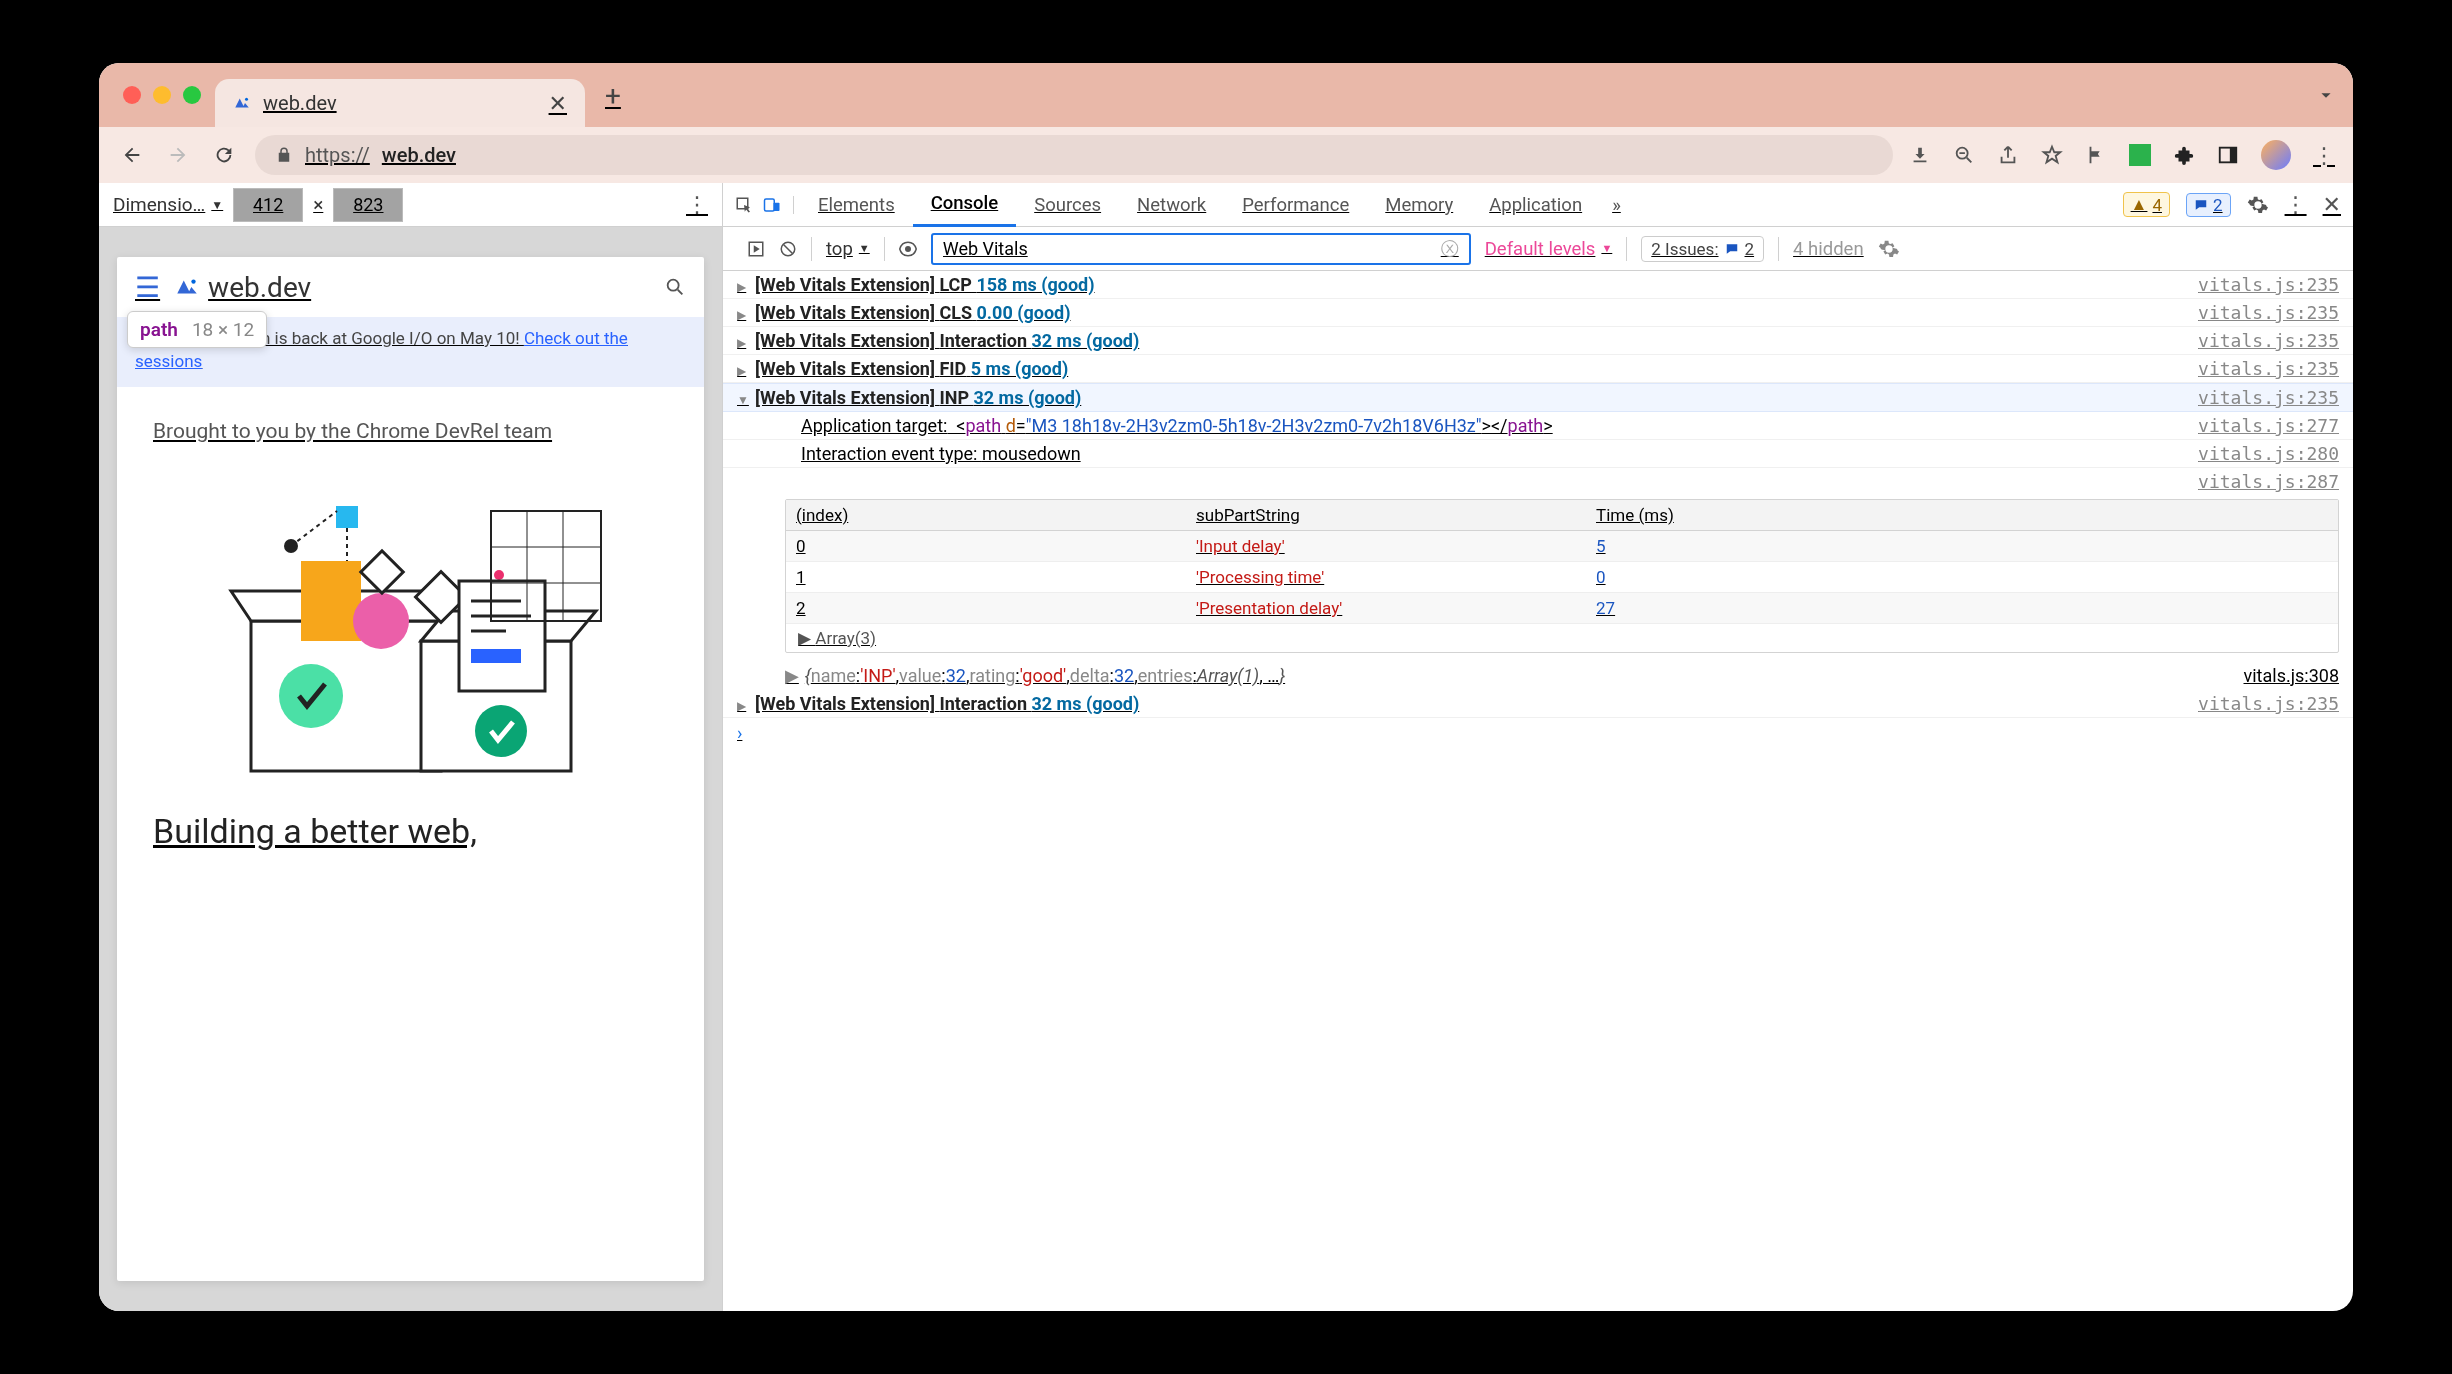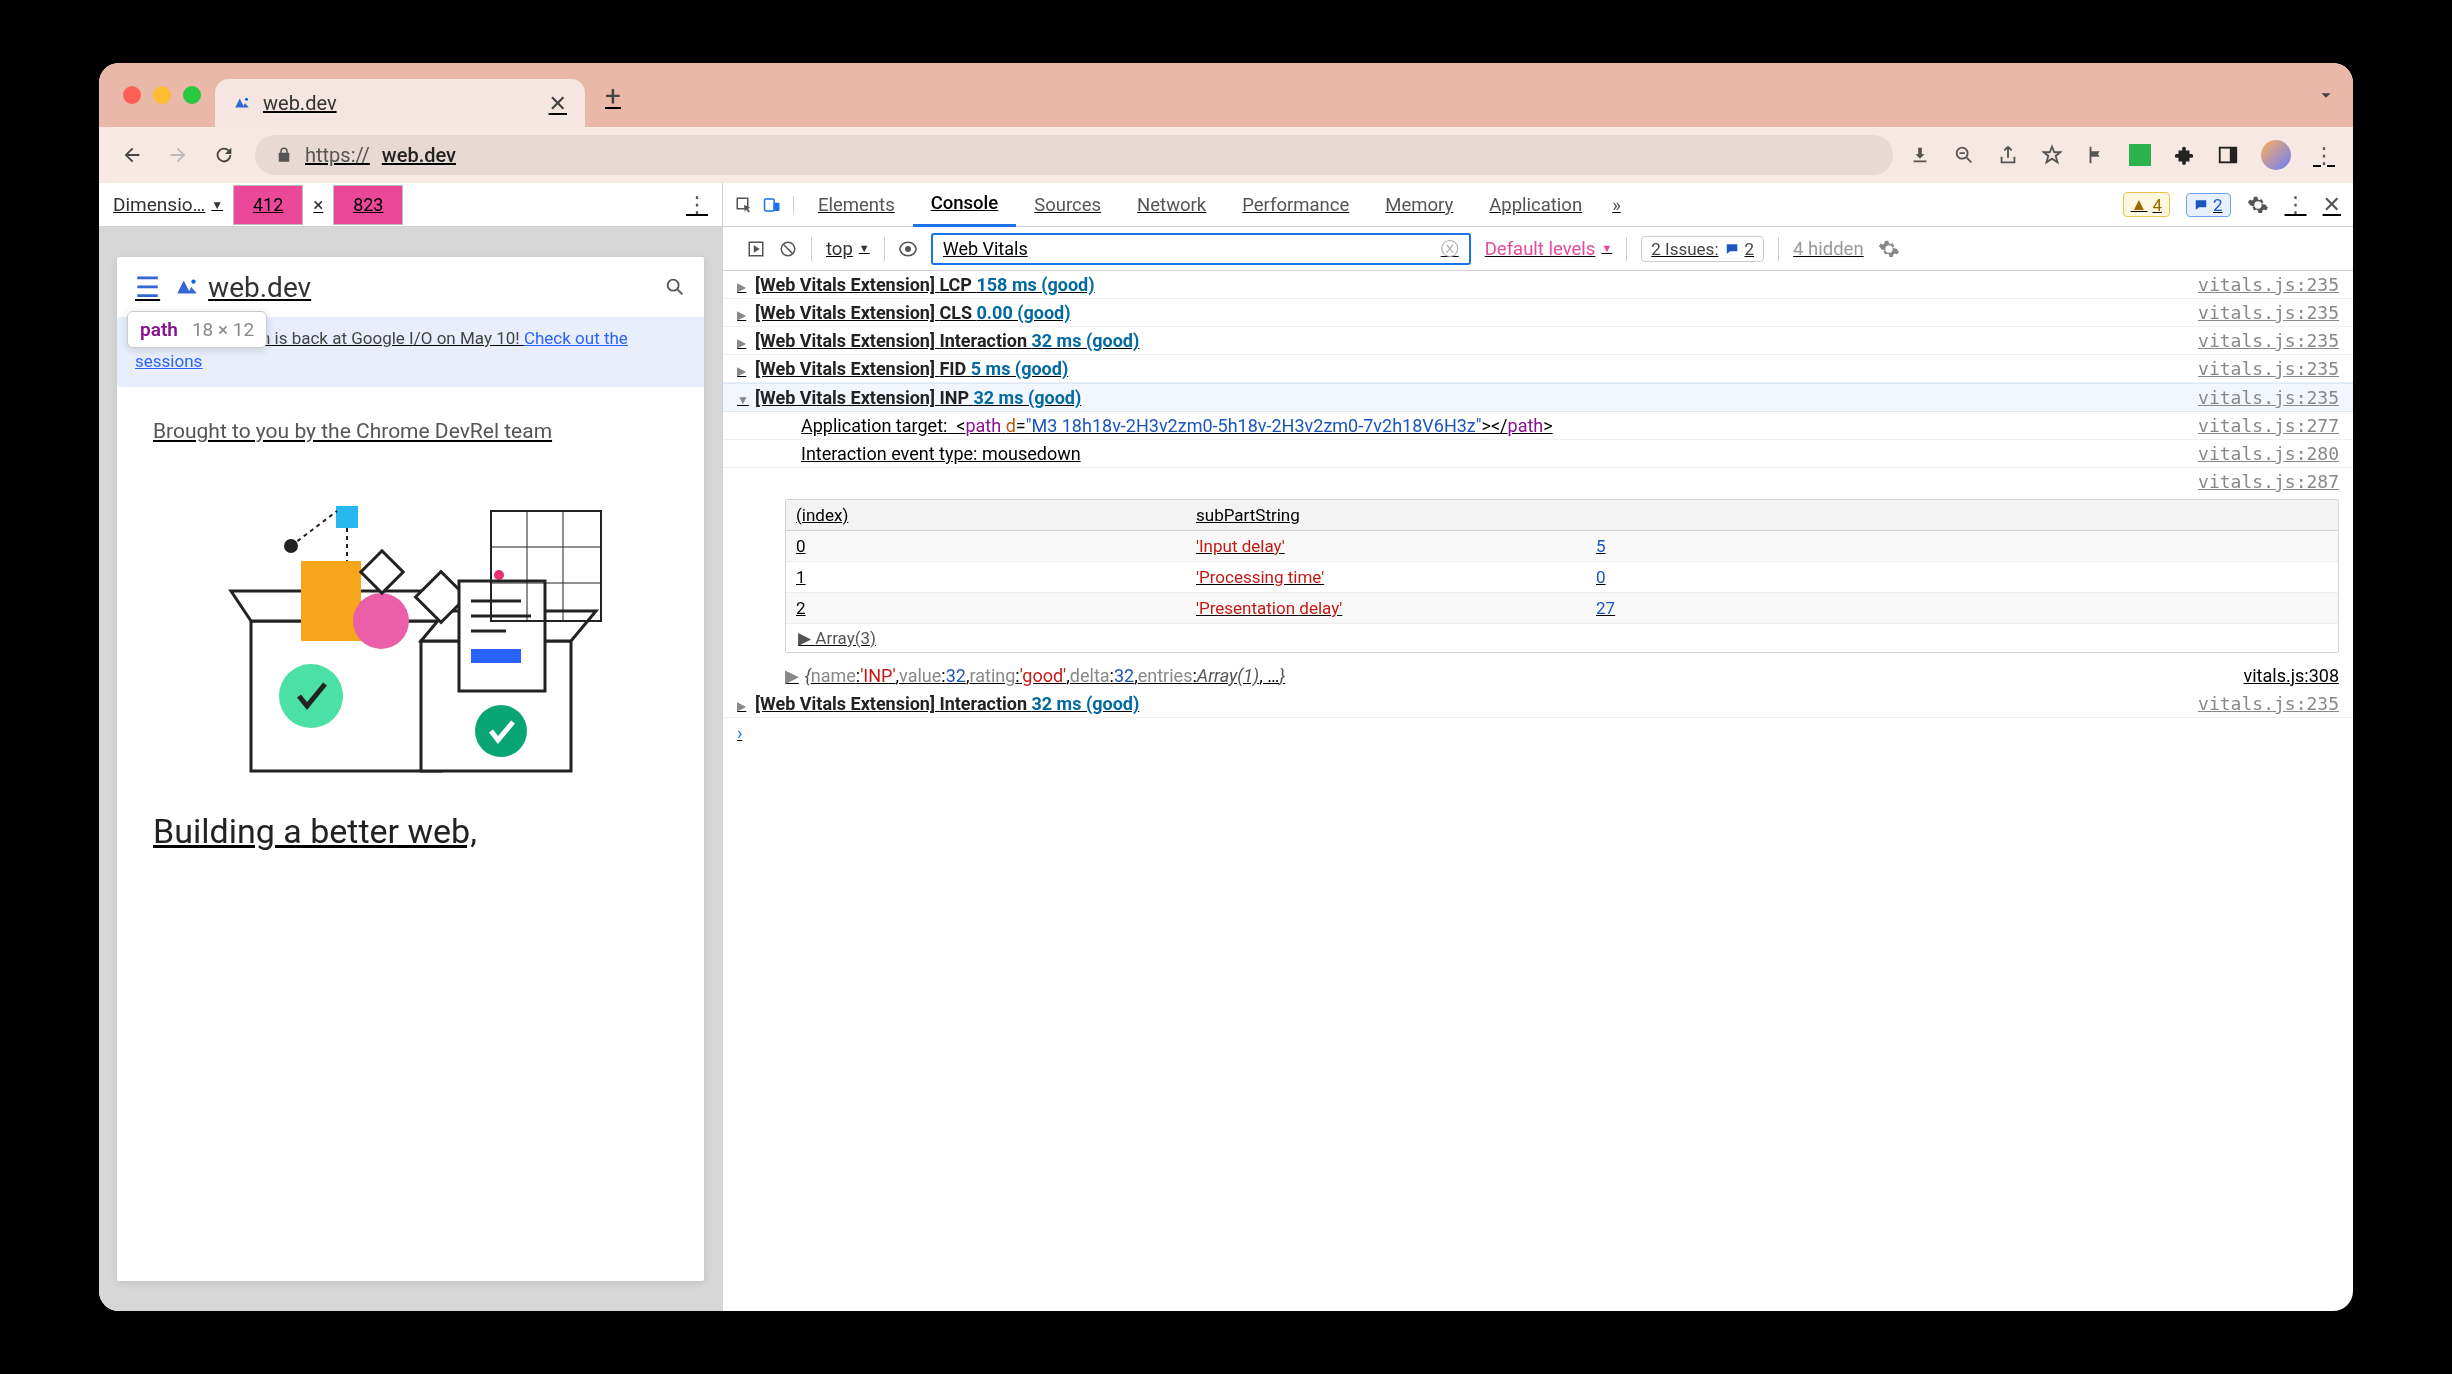--- a/index.html
+++ b/index.html
@@ -25,21 +25,21 @@
 .omni-actions { display:flex; align-items:center; gap:22px; color:#555; }
 .omni-actions .sq-green { width:22px; height:22px; background:#2bb24c; }
 .avatar { width:30px; height:30px; border-radius:50%; background:linear-gradient(135deg,#ffb15c,#6a7bff); }
 
 
 .main { flex:1; display:flex; overflow:hidden; }
 .left { width:624px; display:flex; flex-direction:column; border-right:1px solid #d0d0d0; }
 .dims-bar { height:44px; border-bottom:1px solid #d0d0d0; display:flex; align-items:center; padding:11px 14px; gap:10px; font-size:19px; color:#333; }
 .dims-sel { display:flex; align-items:center; gap:6px; }
 .dims-sel .tri { font-size:12px; }
-.dim-in { width:70px; height:40px; border:1px solid #bbb; background:#ec4899; text-align:center; font-size:18px; }
+.dim-in { width:70px; height:34px; border:1px solid #bbb; background:#a3a3a3; text-align:center; font-size:18px; }
 .dims-bar .spacer { flex:1; }
 .dots-v { font-size:22px; color:#555; }
 
 .device-area { flex:1; background:#d7d7d7; padding:30px 18px; overflow:hidden; }
 .device-frame { background:#fff; width:100%; height:100%; overflow:hidden; border-radius:2px; box-shadow:0 2px 8px rgba(0,0,0,.1); display:flex; flex-direction:column; }
 .dev-header { height:60px; display:flex; align-items:center; padding:0 18px; gap:14px; }
 .dev-header .menu-ico { font-size:28px; color:#3367d6; }
 .dev-logo { display:flex; align-items:center; gap:8px; }
 .dev-logo span:last-child { font-size:28px; color:#333; font-weight:400; }
 .dev-header .search-ico { margin-left:auto; color:#555; font-size:24px; }
@@ -390,20 +390,21 @@
         <div class="row" style="border:none">
             <span class="caret"></span>
             <span class="msg"></span>
             <a class="src">vitals.js:287</a>
           </div>
 
         <div class="table">
           <div class="thead">
             <div class="td c0">(index)</div>
             <div class="td c1">subPartString</div>
+            <div class="td c2">Time (ms)</div>
           </div>
           <div class="tr">
               <div class="td c0">0</div>
               <div class="td c1 redstr">'Input delay'</div>
               <div class="td c2 blue">5</div>
             </div>
           <div class="tr">
               <div class="td c0">1</div>
               <div class="td c1 redstr">'Processing time'</div>
               <div class="td c2 blue">0</div>

